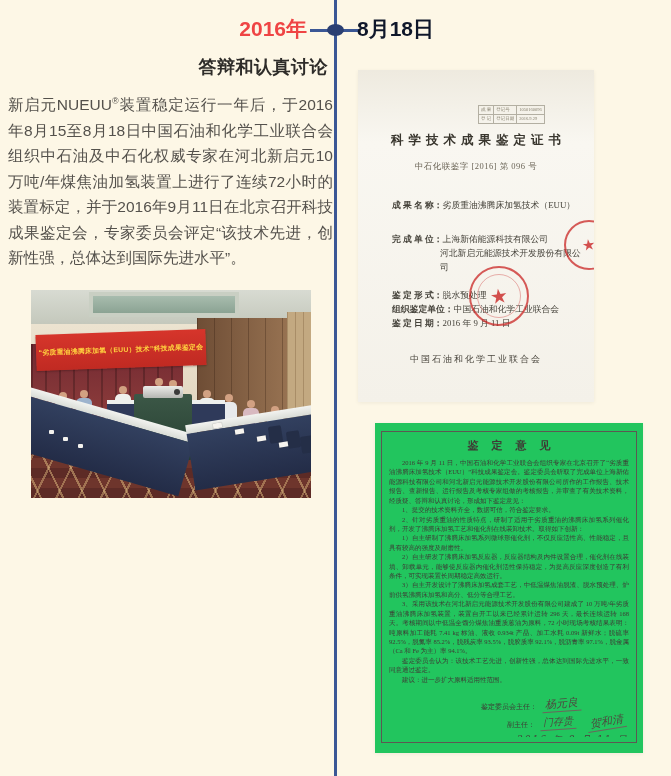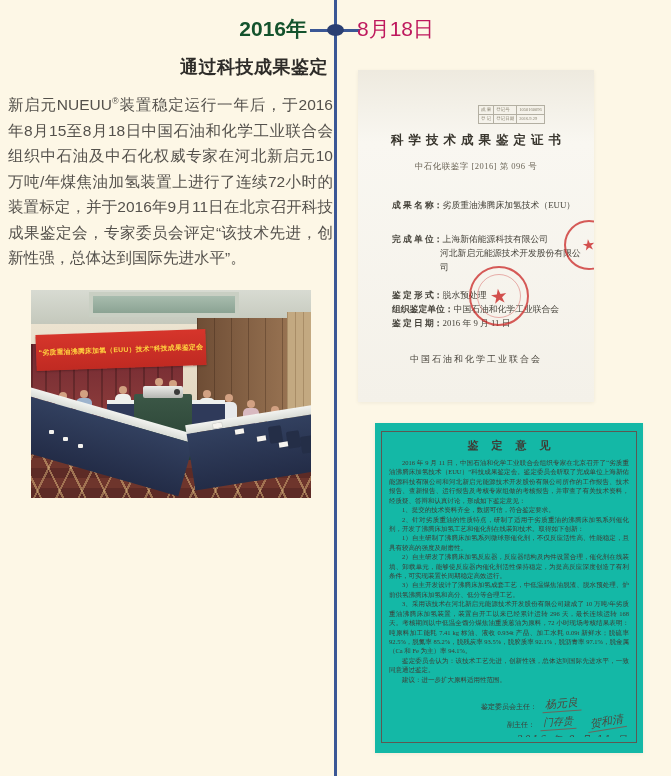--- a/index.html
+++ b/index.html
@@ -2,22 +2,22 @@
 <html><head>
 <meta charset="utf-8">
 <style>
   html,body{margin:0;padding:0;}
   #stage{position:relative;width:671px;height:776px;background:#fdf7e6;
          font-family:"Liberation Sans",sans-serif;overflow:hidden;}
   
   .vline{position:absolute;left:334px;top:0;width:3px;height:776px;background:#3b5795;}
   .hconn{position:absolute;left:310px;top:29px;width:50px;height:3px;background:#3b5795;}
   .tdot{position:absolute;left:327px;top:24px;width:17px;height:12px;border-radius:50%;background:#2b3f72;}
-  .year{position:absolute;right:364px;top:15px;font-size:21px;font-weight:bold;color:#14532d;}
-  .mdate{position:absolute;left:357px;top:15px;font-size:21px;font-weight:normal;color:#be185d;text-align:center;}
+  .year{position:absolute;right:364px;top:15px;font-size:21px;font-weight:bold;color:#ef4444;}
+  .mdate{position:absolute;left:357px;top:15px;font-size:21px;font-weight:bold;color:#0f172a;text-align:center;}
   
   .a-title{position:absolute;right:343px;top:55px;font-size:18px;font-weight:bold;color:#2e2c29;letter-spacing:.5px;}
   .a-body{position:absolute;left:8px;top:89px;width:325px;font-size:15.5px;line-height:25.5px;
           color:#54514c;text-align:justify;}
   .a-body sup{font-size:9px;}
   
   .photo{position:absolute;left:31px;top:290px;width:280px;height:208px;overflow:hidden;background:#e8e0cf;}
   .ph-ceiling{position:absolute;left:0;top:0;width:280px;height:34px;background:linear-gradient(180deg,#d8dbd2,#c4c8bc);}
   .ph-skylight{position:absolute;left:58px;top:2px;width:150px;height:25px;box-sizing:border-box;
                background:linear-gradient(180deg,#a8bcae,#8ba393);border:4px solid #c9cfc3;}
@@ -70,21 +70,21 @@
   .cert-footer{position:absolute;left:0;right:0;top:283px;text-align:center;font-size:9px;letter-spacing:2px;color:#4a463e;}
   .seal{position:absolute;border:2.5px solid rgba(201,38,36,.75);border-radius:50%;
         display:flex;align-items:center;justify-content:center;}
   .seal .star{color:rgba(201,38,36,.8);transform:rotate(-8deg);}
   .seal-1{left:111px;top:196px;width:56px;height:56px;}
   .seal-1 .star{font-size:20px;}
   .seal-1::after{content:"";position:absolute;inset:6px;border:1px solid rgba(201,38,36,.35);border-radius:50%;}
   .seal-2{left:206px;top:150px;width:46px;height:46px;}
   .seal-2 .star{font-size:15px;}
   
-  .doc2{position:absolute;left:375px;top:423px;width:268px;height:330px;background:#14b8a6;
+  .doc2{position:absolute;left:375px;top:423px;width:268px;height:330px;background:#22c55e;
         box-shadow:0 1px 4px rgba(0,0,0,.06);overflow:hidden;font-family:"Liberation Serif",serif;}
   .doc2-border{position:absolute;left:6px;top:8px;right:6px;bottom:10px;border:1px solid #5c5952;}
   .doc2-inner{position:absolute;left:14px;top:13px;right:14px;bottom:16px;color:#3e3b35;overflow:hidden;}
   .op-title{text-align:center;font-size:11px;font-weight:bold;letter-spacing:13px;text-indent:13px;margin:2px 0 5px 0;}
   .op-body p{margin:0;font-size:6.5px;line-height:1.45;text-align:justify;text-indent:2em;}
   .sig-block{margin-top:4px;font-size:7px;}
   .sig-row{display:flex;align-items:flex-end;gap:5px;margin-top:2px;}
   .sig-row1{padding-left:92px;margin-top:12px;} .sig-row2{padding-left:118px;}
   .sig{font-family:"DejaVu Serif",serif;font-style:italic;color:#4e483f;border-bottom:1px solid #6b665c;
        transform:rotate(-4deg);padding:0 3px;}
@@ -96,21 +96,21 @@
 <body>
 
 <div id="stage">
 
   <div class="vline"></div>
   <div class="hconn"></div>
   <div class="tdot"></div>
   <div class="year">2016年</div>
   <div class="mdate">8月18日</div>
 
-  <div class="a-title">通过科技成果鉴定</div>
+  <div class="a-title">答辩和认真讨论</div>
   <div class="a-body"><span>新启元NUEUU</span><sup>®</sup><span>装置稳定运行一年后，于2016年8月15至8月18日中国石油和化学工业联合会组织中石油及中石化权威专家在河北新启元10万吨/年煤焦油加氢装置上进行了连续72小时的装置标定，并于2016年9月11日在北京召开科技成果鉴定会，专家委员会评定“该技术先进，创新性强，总体达到国际先进水平”。</span></div>
 
   <div class="photo">
     <div class="ph-ceiling"></div>
     <div class="ph-skylight"></div>
     <div class="ph-wall"></div>
     <div class="ph-drape"></div>
     <div class="ph-wood"></div>
     <div class="ph-lightpanel"></div>
     <div class="ph-carpet"></div>

